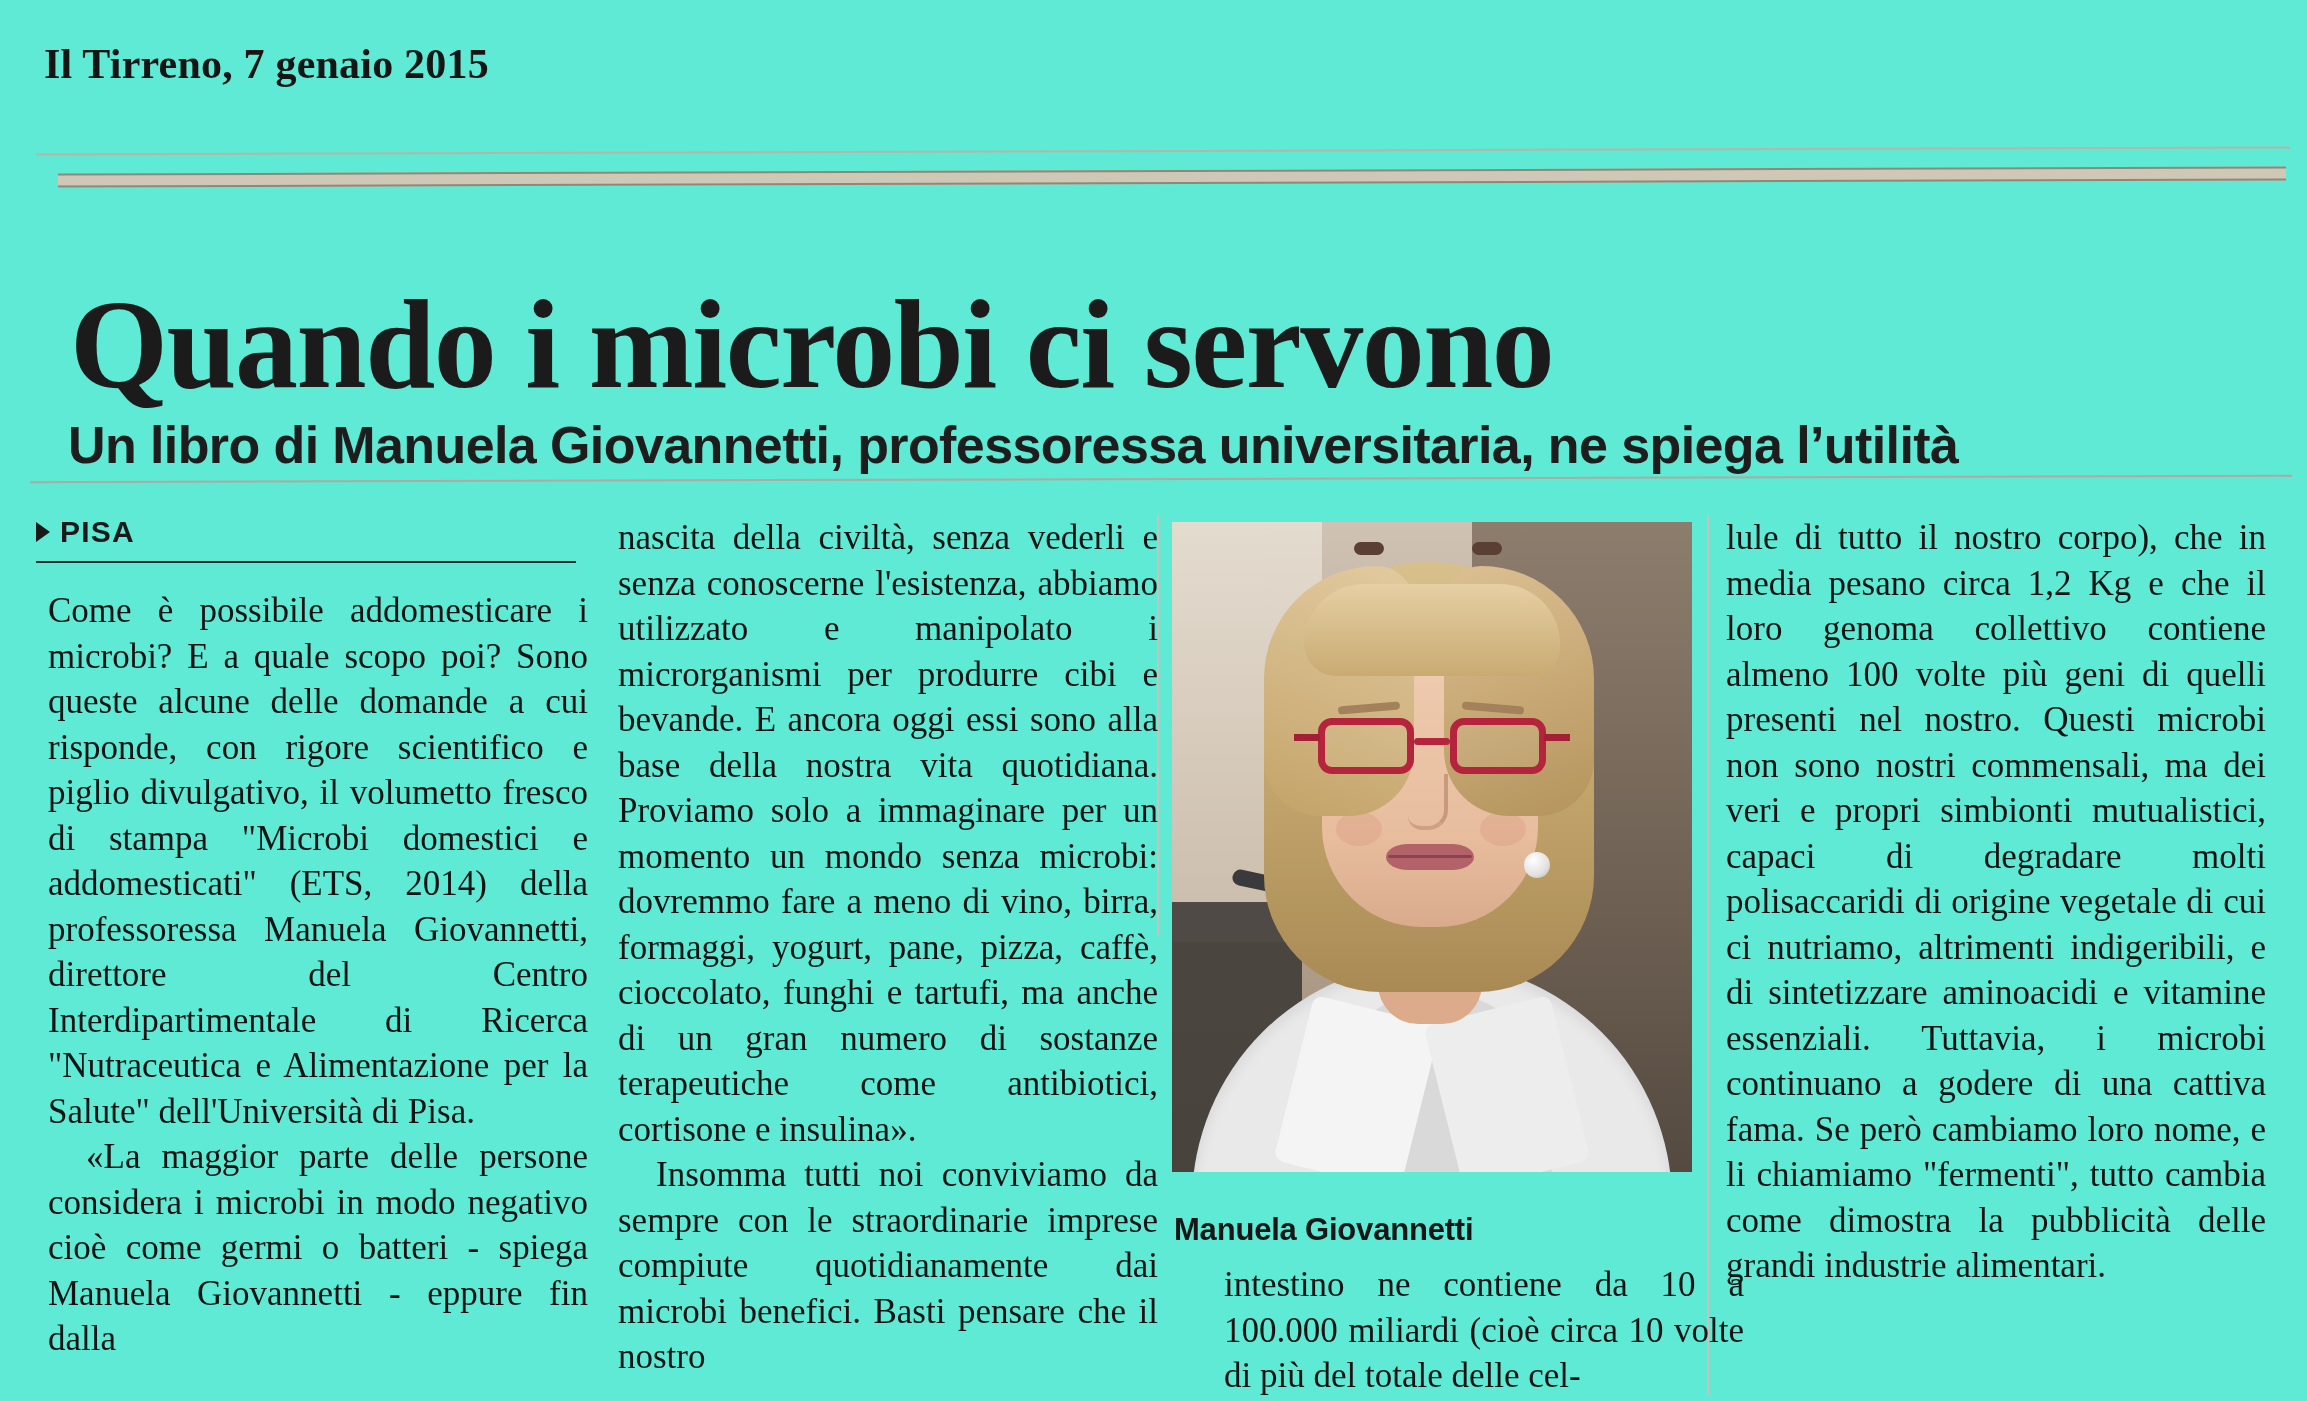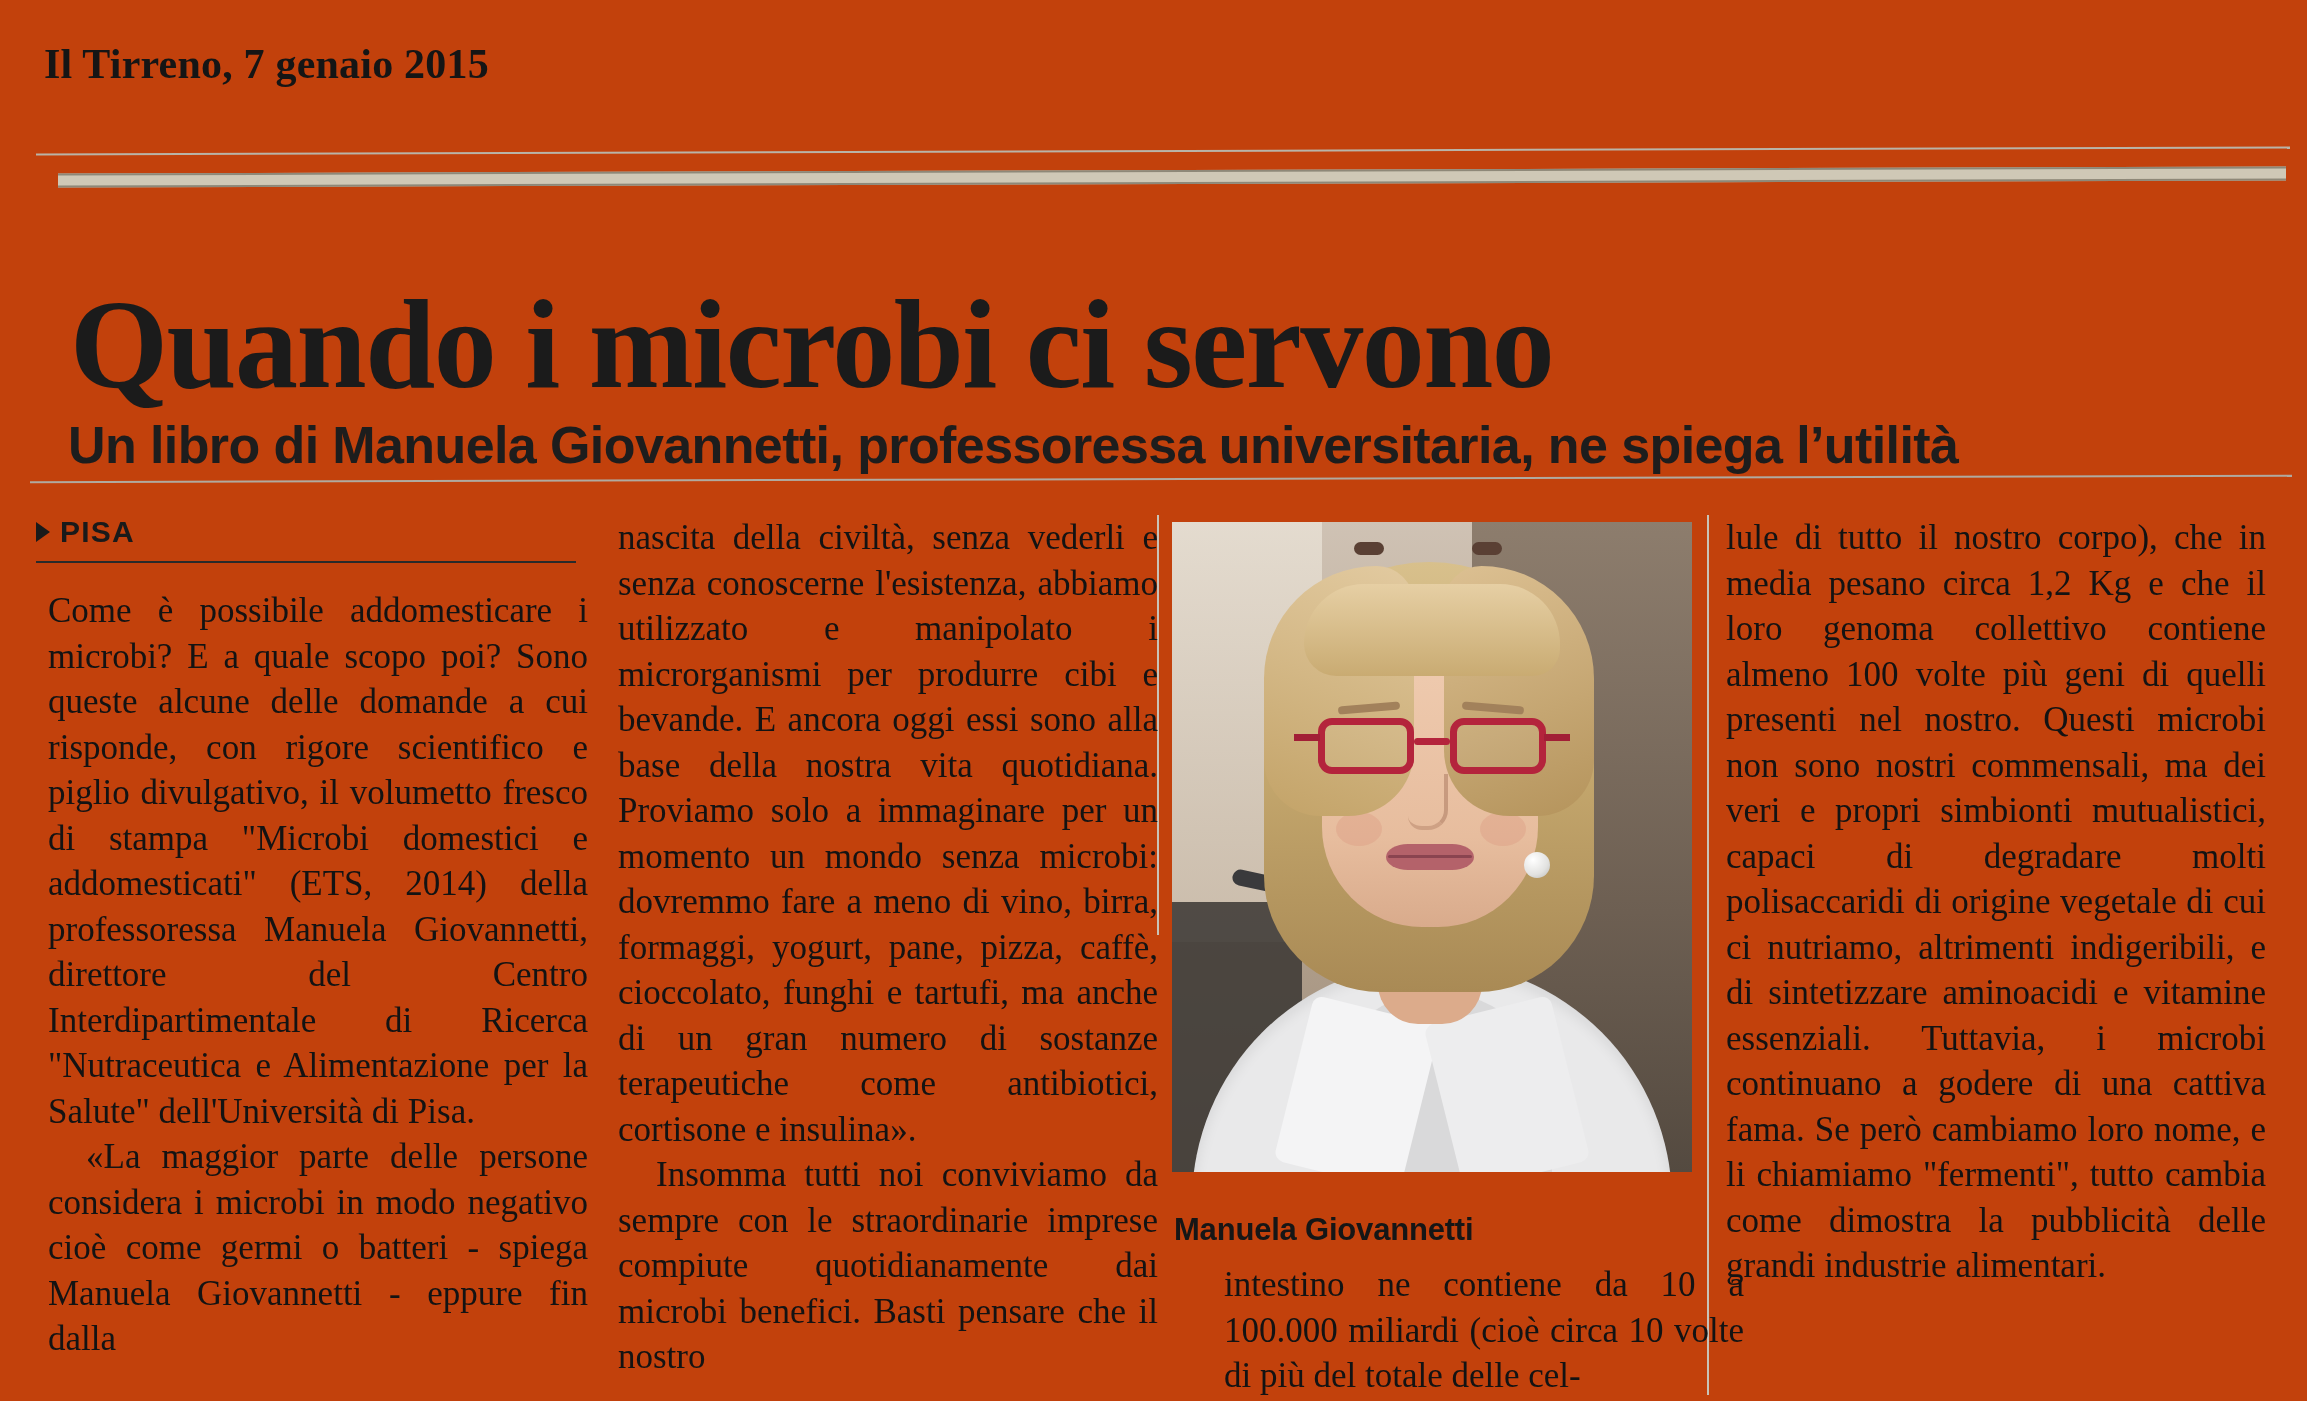--- a/index.html
+++ b/index.html
@@ -14,21 +14,21 @@
     color: #111111;
     overflow: hidden;
     position: relative;
   }
 
   .page {
     position: absolute;
     left: 0; top: 0;
     width: 2307px;
     height: 1401px;
-    background: #c2410c;
+    background: #5eead4;
   }
 
   
   .source-line {
     position: absolute;
     left: 44px;
     top: 40px;
     font-family: "Liberation Serif", serif;
     font-weight: bold;
     font-size: 42px;

